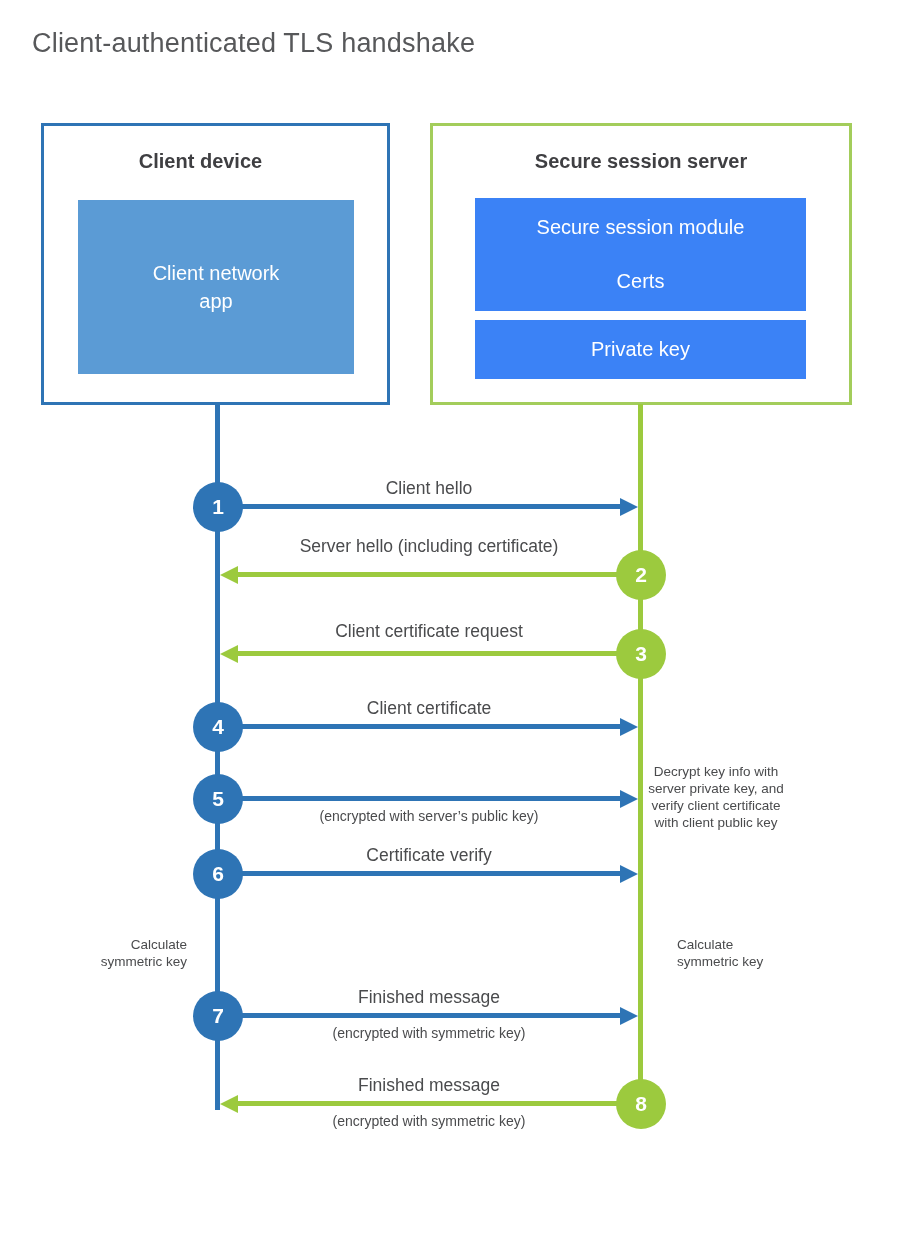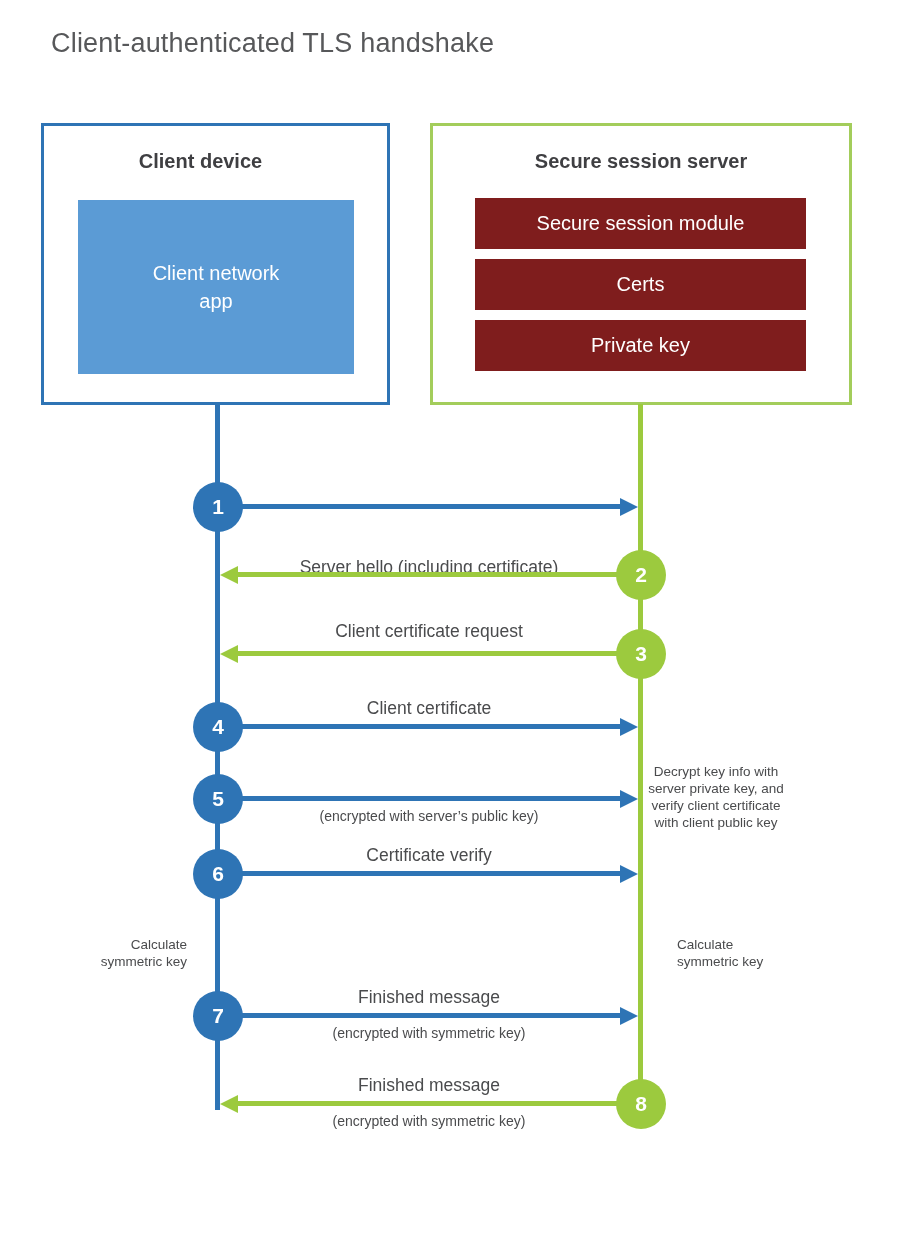--- a/index.html
+++ b/index.html
@@ -2,38 +2,38 @@
 <html><head>
 <meta charset="utf-8">
 <style>
   html,body{margin:0;padding:0;background:#ffffff;}
   .page{
     position:relative;width:900px;height:1256px;background:#ffffff;overflow:hidden;
     font-family:"Liberation Sans","DejaVu Sans",sans-serif;
   }
   .abs{position:absolute;}
   .page-title{
-    left:51px;top:28px;font-size:27px;font-weight:300;color:#57585a;letter-spacing:.2px;
+    left:32px;top:28px;font-size:27px;font-weight:300;color:#57585a;letter-spacing:.2px;
   }
   
   .actor-box{box-sizing:border-box;background:#fff;}
   .client-box{left:41px;top:123px;width:349px;height:282px;border:3px solid #2e74b5;}
   .server-box{left:430px;top:123px;width:422px;height:282px;border:3px solid #a3cd5b;}
   .actor-title{
     top:150px;font-size:20px;font-weight:bold;color:#3f3f42;text-align:center;
   }
   .client-title{left:26px;width:349px;}
   .server-title{left:430px;width:422px;}
   .app-box{
     left:78px;top:200px;width:276px;height:174px;background:#5b9bd5;
     display:flex;align-items:center;justify-content:center;text-align:center;
     color:#ffffff;font-size:20px;line-height:28px;white-space:pre-line;
   }
   .server-bar{
-    left:475px;width:331px;height:51px;background:#7f1d1d;
+    left:475px;width:331px;height:59px;background:#3b82f6;
     display:flex;align-items:center;justify-content:center;
     color:#ffffff;font-size:20px;
   }
   
   .lifeline{width:5px;}
   .lifeline.blue{background:#2e74b5;left:215px;top:404px;height:706px;}
   .lifeline.green{background:#9cca3e;left:638px;top:404px;height:701px;}
   
   .shaft{height:5px;}
   .shaft.blue{background:#2e74b5;}
@@ -75,37 +75,38 @@
   <div class="abs app-box">
     <span>Client network
 app</span>
   </div>
 
   <div class="abs actor-box server-box"></div>
   <div class="abs actor-title server-title">Secure session server</div>
   <div class="abs server-bar" style="top:198px">
     <span>Secure session module</span>
   </div>
-  <div class="abs server-bar" style="top:259px">
+  <div class="abs server-bar" style="top:252px">
     <span>Certs</span>
   </div>
   <div class="abs server-bar" style="top:320px">
     <span>Private key</span>
   </div>
 
   <div class="abs lifeline blue"></div>
   <div class="abs lifeline green"></div>
 
+  <div class="abs msg-label" style="top:478px">Client hello</div>
   <div class="abs shaft blue" style="left:218px;top:504px;width:402px"></div>
   <div class="abs head right" style="left:620px;top:498px"></div>
   <div class="abs step-circle blue" style="top:482px">
     <span>1</span>
   </div>
 
-  <div class="abs msg-label" style="top:557px">Server hello (including certificate)</div>
+  <div class="abs msg-label" style="top:536px">Server hello (including certificate)</div>
   <div class="abs shaft green" style="left:238px;top:572px;width:403px"></div>
   <div class="abs head left" style="left:220px;top:566px"></div>
   <div class="abs step-circle green" style="top:550px">
     <span>2</span>
   </div>
 
   <div class="abs msg-label" style="top:621px">Client certificate request</div>
   <div class="abs shaft green" style="left:238px;top:651px;width:403px"></div>
   <div class="abs head left" style="left:220px;top:645px"></div>
   <div class="abs step-circle green" style="top:629px">

